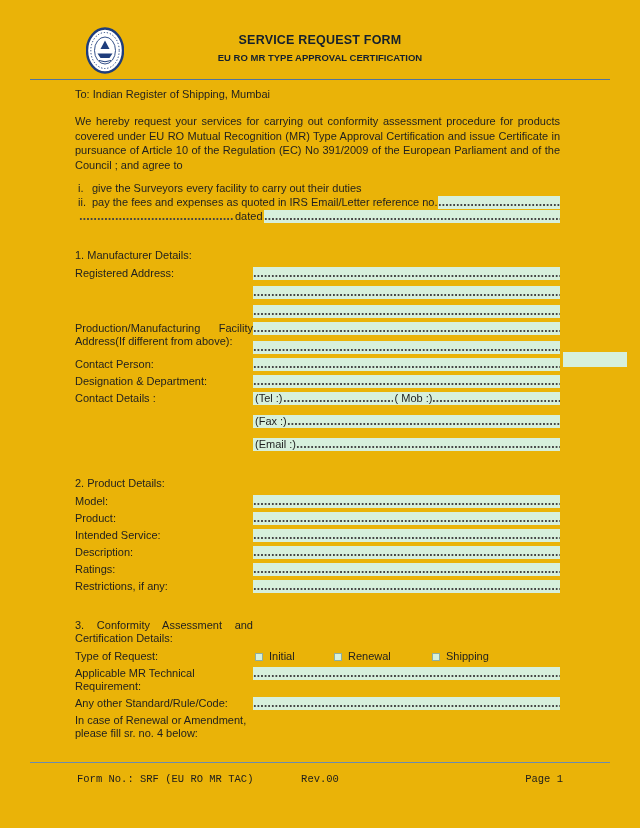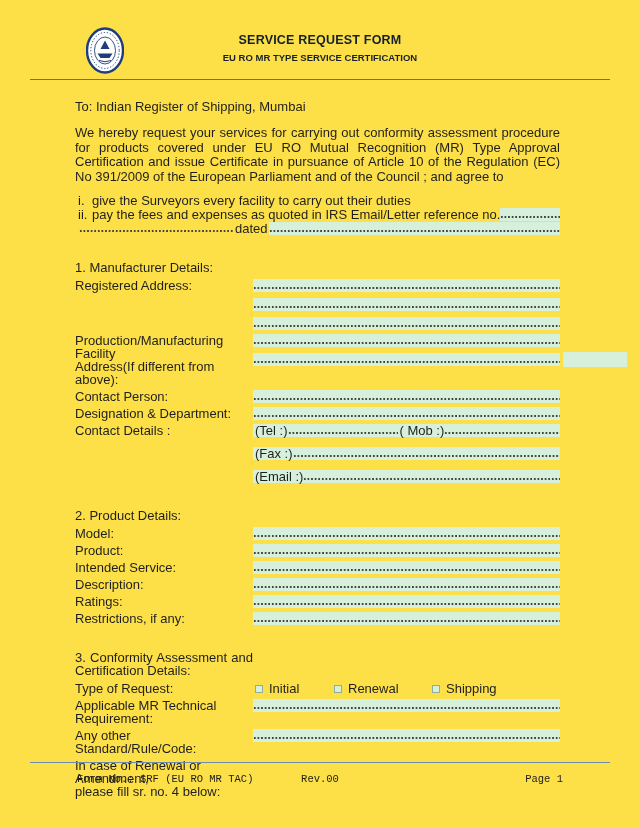--- a/index.html
+++ b/index.html
@@ -1,34 +1,34 @@
 <!DOCTYPE html>
 <html><head>
 <meta charset="utf-8">
 <style>
   * { margin:0; padding:0; box-sizing:border-box; }
   html,body { background:#888; }
   .page {
     position:relative;
     width:640px; height:828px;
     margin:0 auto;
-    background:#fde047;
+    background:#eab308;
     font-family:"Liberation Sans", sans-serif;
     color:#1f1f1f;
     overflow:hidden;
   }
   
   .hdr { position:relative; height:80px; }
   .logo { position:absolute; left:86px; top:27px; width:38px; height:47px; }
   .hdr-text { text-align:center; padding-top:33px; }
   .title { font-size:12.5px; font-weight:bold; color:#14202e; letter-spacing:.2px; }
   .subtitle { font-size:9.5px; font-weight:bold; color:#14202e; margin-top:5px; }
   .top-rule { position:absolute; left:30px; right:30px; bottom:0; border-top:1.2px solid #51749f; }
   
-  .body { margin:20px 80px 0 75px; font-size:13px; line-height:13px; }
+  .body { margin:8px 80px 0 75px; font-size:11px; line-height:13px; }
   .to { margin-top:2px; }
   .para { margin-top:13px; text-align:justify; line-height:14.5px; }
   .list { margin-top:10px; padding-left:3px; }
   .li { display:flex; line-height:13px; margin-bottom:1px; }
   .marker { width:14px; flex:0 0 14px; }
   .li-text { white-space:nowrap; }
   .cont { margin-left:1px; }
   .dated { padding:0 1px; }
   
   .dots {
@@ -83,21 +83,21 @@
         <ellipse cx="19" cy="23.5" rx="18" ry="22" fill="#ffffff" stroke="#1f3d7c" stroke-width="2.4"></ellipse>
         <ellipse cx="19" cy="23.5" rx="14.2" ry="18" fill="none" stroke="#1f3d7c" stroke-width="1" stroke-dasharray="1.3 1.8"></ellipse>
         <ellipse cx="19" cy="23.5" rx="10.5" ry="13.5" fill="#ffffff" stroke="#1f3d7c" stroke-width="0.9"></ellipse>
         <path d="M19 13.5 l4.5 8.5 h-9 z" fill="#1f3d7c"></path>
         <path d="M11.5 26.5 h15 l-3 4.5 h-9 z" fill="#1f3d7c"></path>
         <path d="M13 33.5 q6 2.5 12 0" fill="none" stroke="#1f3d7c" stroke-width="1"></path>
       </svg>
     </div>
     <div class="hdr-text">
       <div class="title">SERVICE REQUEST FORM</div>
-      <div class="subtitle">EU RO MR TYPE SERVICE CERTIFICATION</div>
+      <div class="subtitle">EU RO MR TYPE APPROVAL CERTIFICATION</div>
     </div>
     <div class="top-rule"></div>
   </div>
 
   <div class="body">
 
     <p class="to">To: Indian Register of Shipping, Mumbai</p>
 
     <p class="para">We hereby request your services for carrying out conformity assessment procedure for products covered under EU RO Mutual Recognition (MR) Type Approval Certification and issue Certificate in pursuance of Article 10 of the Regulation (EC) No 391/2009 of the European Parliament and of the Council ; and agree to</p>
 

